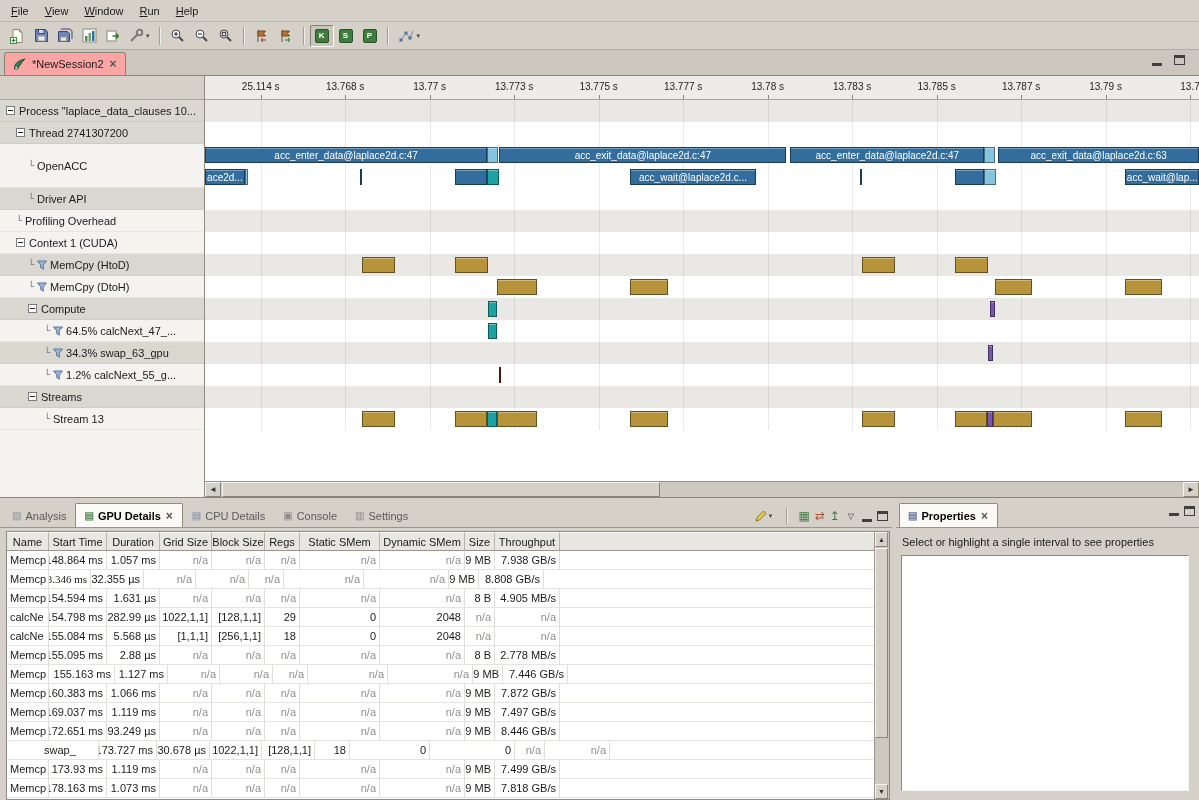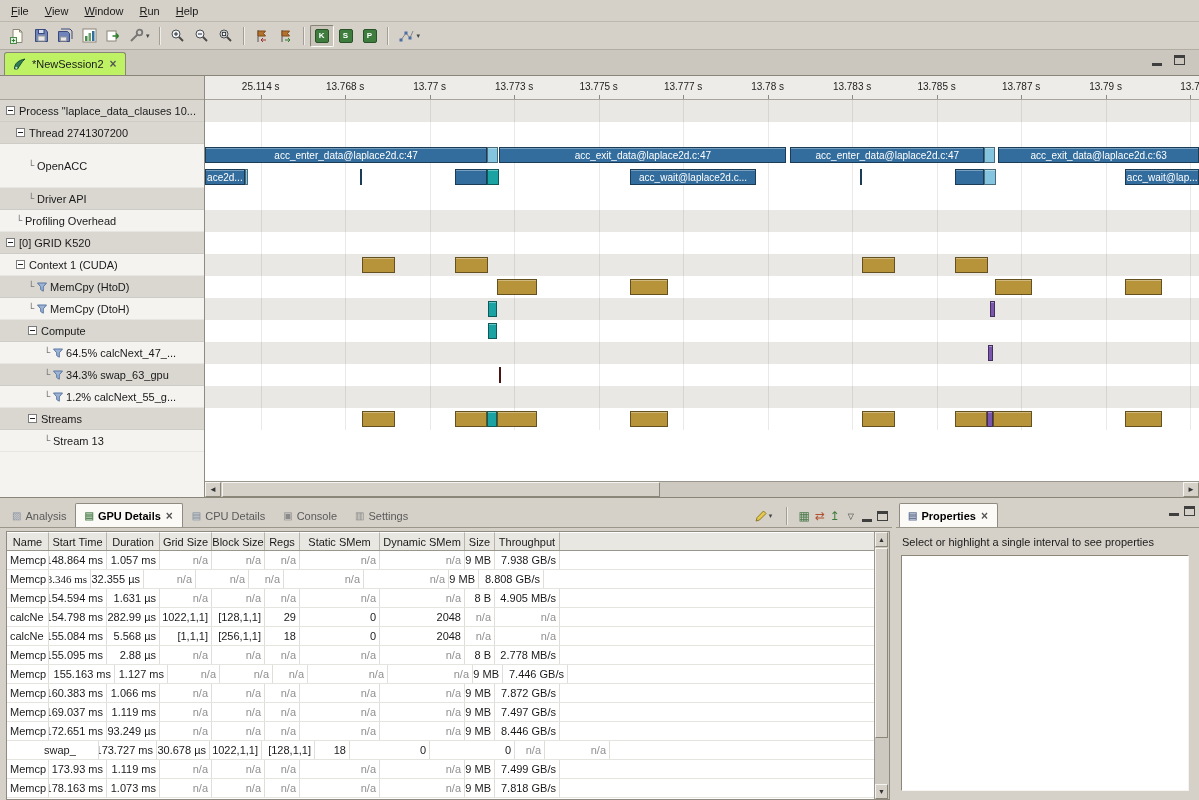--- a/index.html
+++ b/index.html
@@ -12,21 +12,21 @@
 .menu-item::first-letter{text-decoration:underline}
 
 .toolbar{flex:none;height:28px;display:flex;align-items:center;padding:0 5px;background:#d5d1c8;border-bottom:1px solid #b1ada3}
 .tbtn{height:22px;min-width:24px;padding:0 3px;display:flex;align-items:center;justify-content:center;gap:2px;border:1px solid transparent;border-radius:2px}
 .tbtn.pressed{border-color:#868278 #fbfaf7 #fbfaf7 #868278;background:#c9c5bb}
 .tsep{width:2px;height:18px;margin:0 5px;border-left:1px solid #a39f95;border-right:1px solid #efede8}
 .caret{font-size:7px;color:#444}
 .toggle-badge{width:14px;height:14px;display:flex;align-items:center;justify-content:center;background:#3e7d3e;border:1px solid #295229;border-radius:2px;color:#fff;font-size:8px;font-weight:bold}
 
 .editor-tabbar{flex:none;height:26px;background:#cbc7be;display:flex;align-items:flex-end;position:relative;border-bottom:1px solid #898579}
-.editor-tab{height:23px;margin-left:4px;padding:0 7px;display:flex;align-items:center;gap:5px;background:#bef264;border:1px solid #898579;border-bottom:none;border-radius:3px 3px 0 0}
+.editor-tab{height:23px;margin-left:4px;padding:0 7px;display:flex;align-items:center;gap:5px;background:#fca5a5;border:1px solid #898579;border-bottom:none;border-radius:3px 3px 0 0}
 .tab-close{font-size:12px;font-weight:bold;color:#555;padding:0 1px;line-height:1}
 .winbtns{position:absolute;right:14px;top:5px;display:flex;gap:12px;align-items:flex-start}
 .icon-min{display:block;width:10px;height:3px;background:#3f3f3f;margin-top:8px}
 .icon-max{display:block;width:11px;height:10px;border:1px solid #3f3f3f;border-top-width:3px}
 
 .timeline{flex:none;height:422px;display:flex;background:#fff;border-bottom:1px solid #898579}
 .tl-left{flex:none;width:205px;display:flex;flex-direction:column;background:#f4f3f0;border-right:1px solid #8f8b80;overflow:hidden}
 .tl-left-header{flex:none;height:24px;background:#d5d1c8;border-bottom:1px solid #a8a49a}
 .tree-row{display:flex;align-items:center;border-bottom:1px solid rgba(0,0,0,.05);overflow:hidden;white-space:nowrap}
 .tree-row.shade{background:#dad7d1}
@@ -236,24 +236,20 @@
           <div class="tree-label">OpenACC</div>
         </div>
         <div class="tree-row shade" style="height: 22px; padding-left: 28px;">
           <div class="corner">└</div>
           <div class="tree-label">Driver API</div>
         </div>
         <div class="tree-row" style="height: 22px; padding-left: 16px;">
           <div class="corner">└</div>
           <div class="tree-label">Profiling Overhead</div>
         </div>
-        <div class="tree-row shade" style="height: 22px; padding-left: 6px;">
-          <div class="expander"></div>
-          <div class="tree-label">[0] GRID K520</div>
-        </div>
         <div class="tree-row" style="height: 22px; padding-left: 16px;">
           <div class="expander"></div>
           <div class="tree-label">Context 1 (CUDA)</div>
         </div>
         <div class="tree-row shade" style="height: 22px; padding-left: 28px;">
           <div class="corner">└</div>
           <div class="funnel">
             <svg width="10" height="10" viewBox="0 0 10 10">
               <path d="M0.5 1h9L6.3 4.8v4.4L3.7 7.6V4.8Z" fill="#9db4d6" stroke="#5a77a0"></path>
             </svg>

